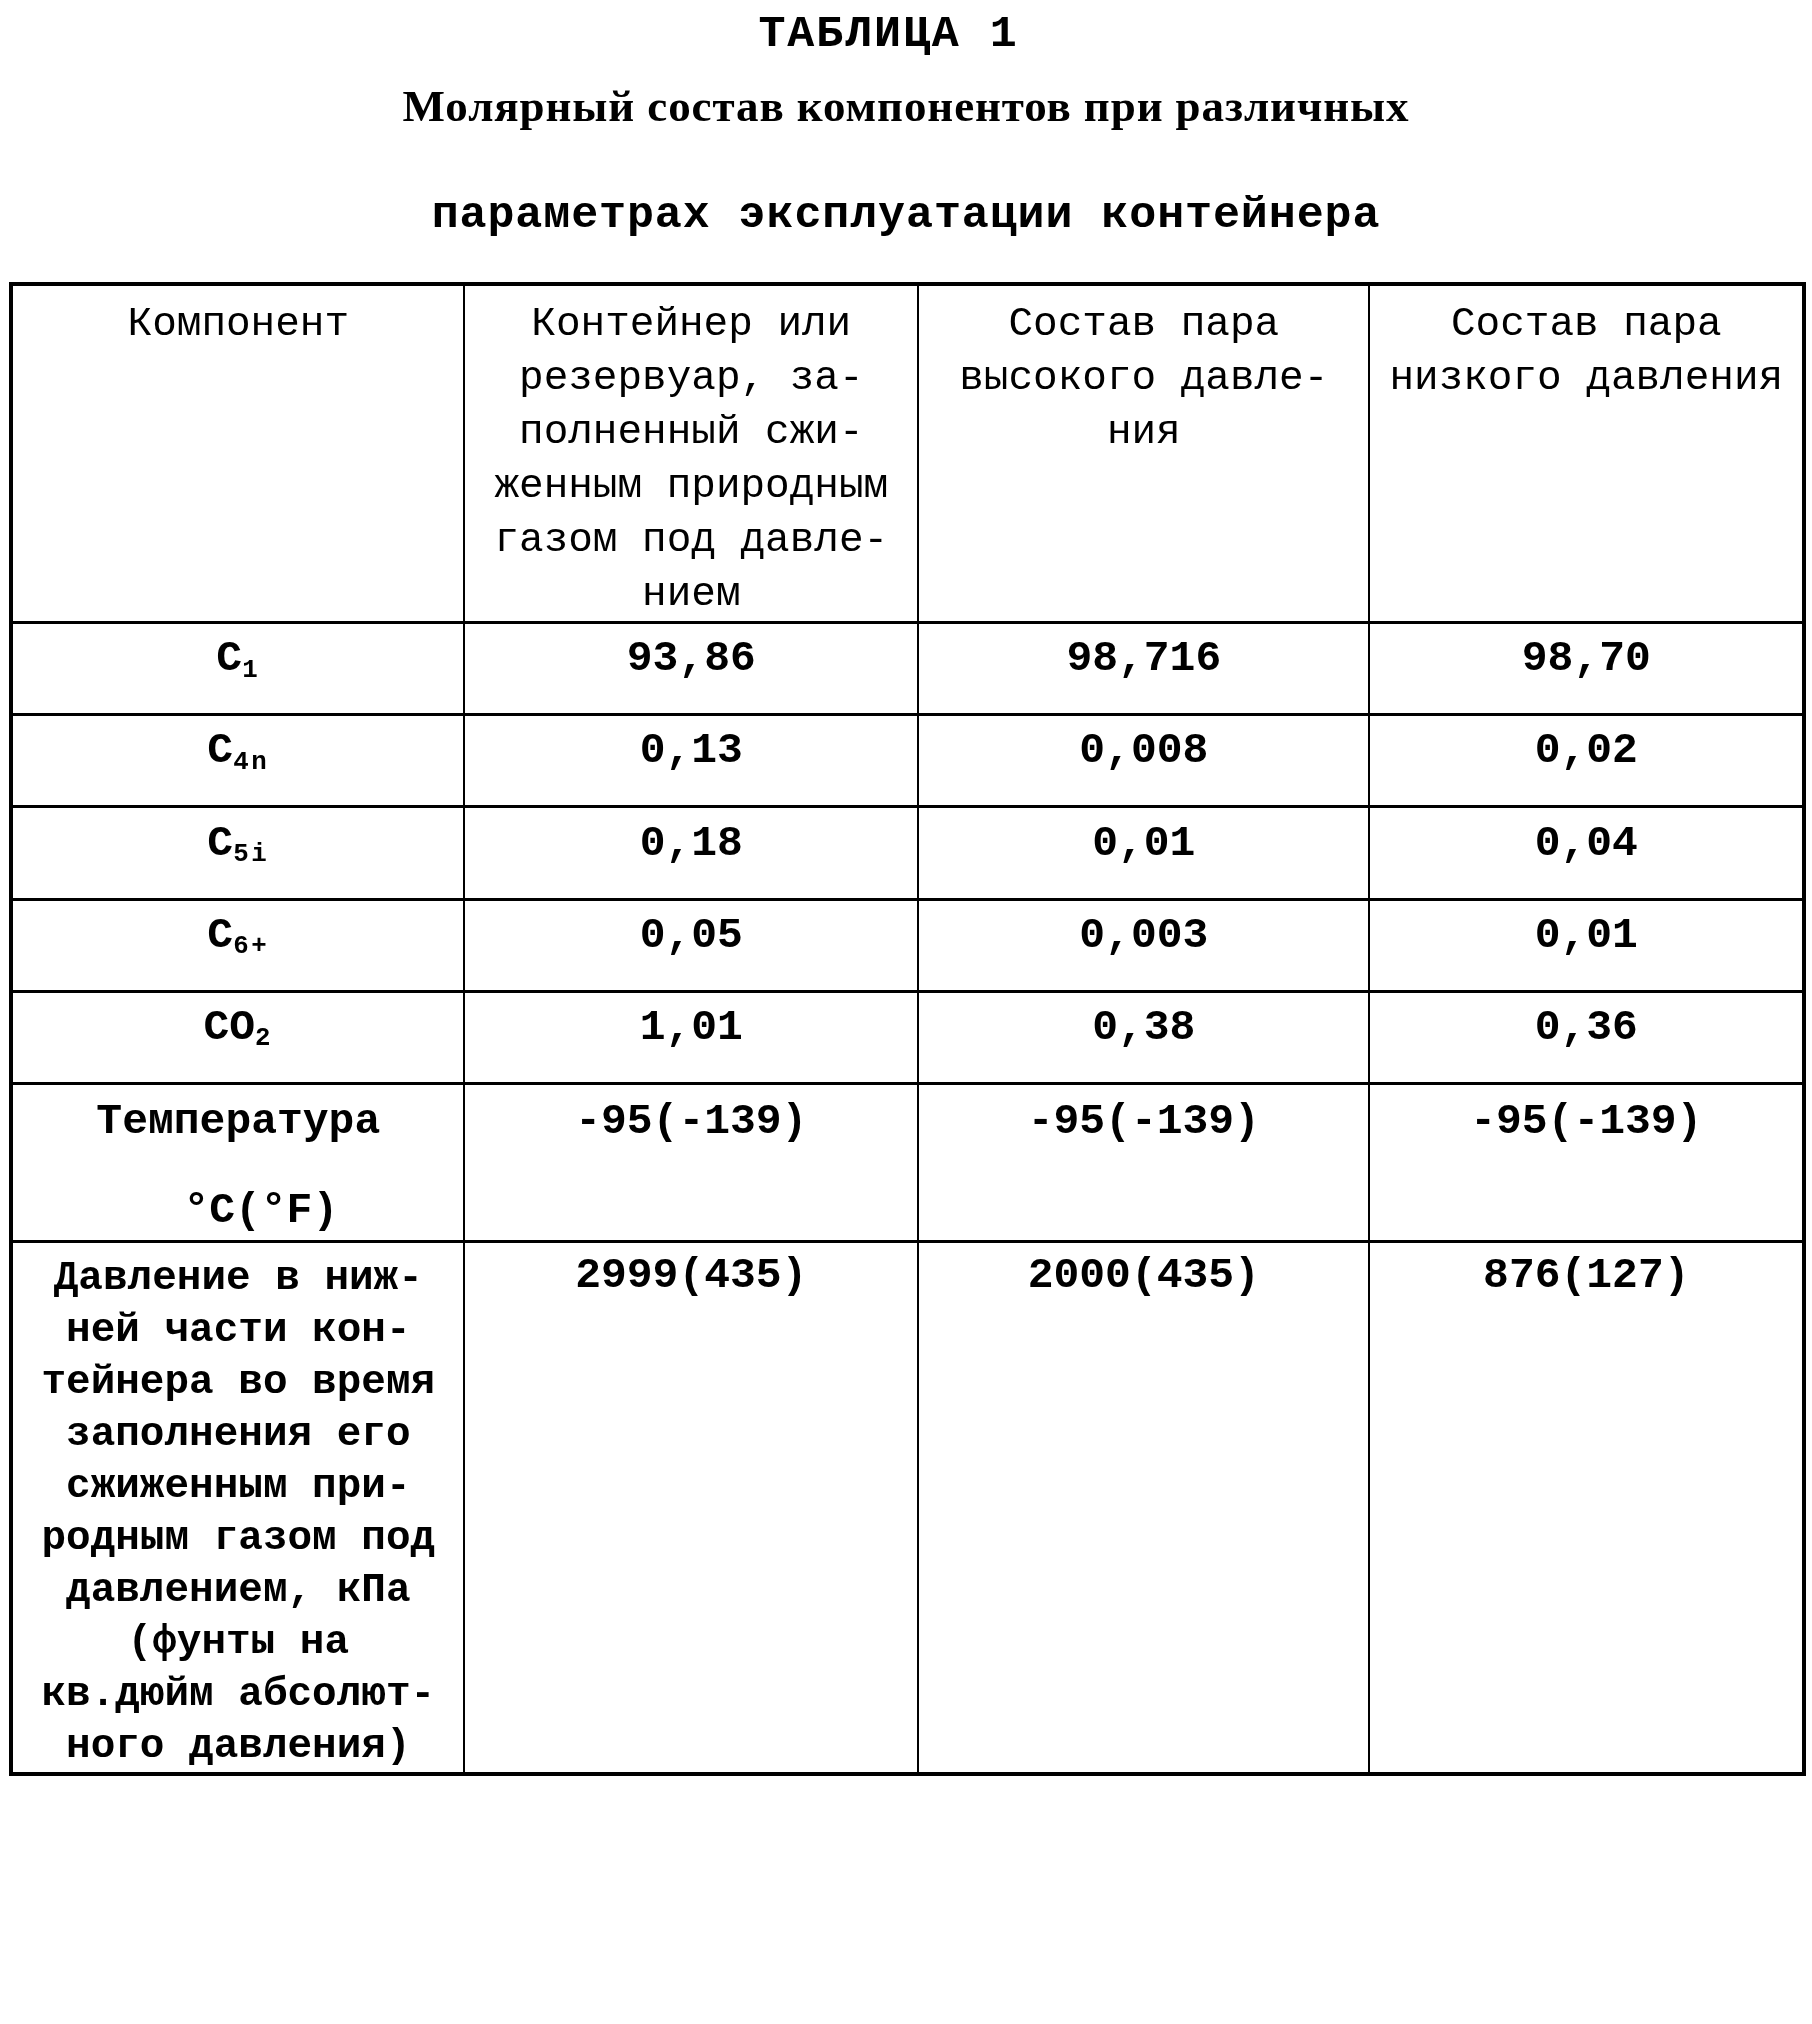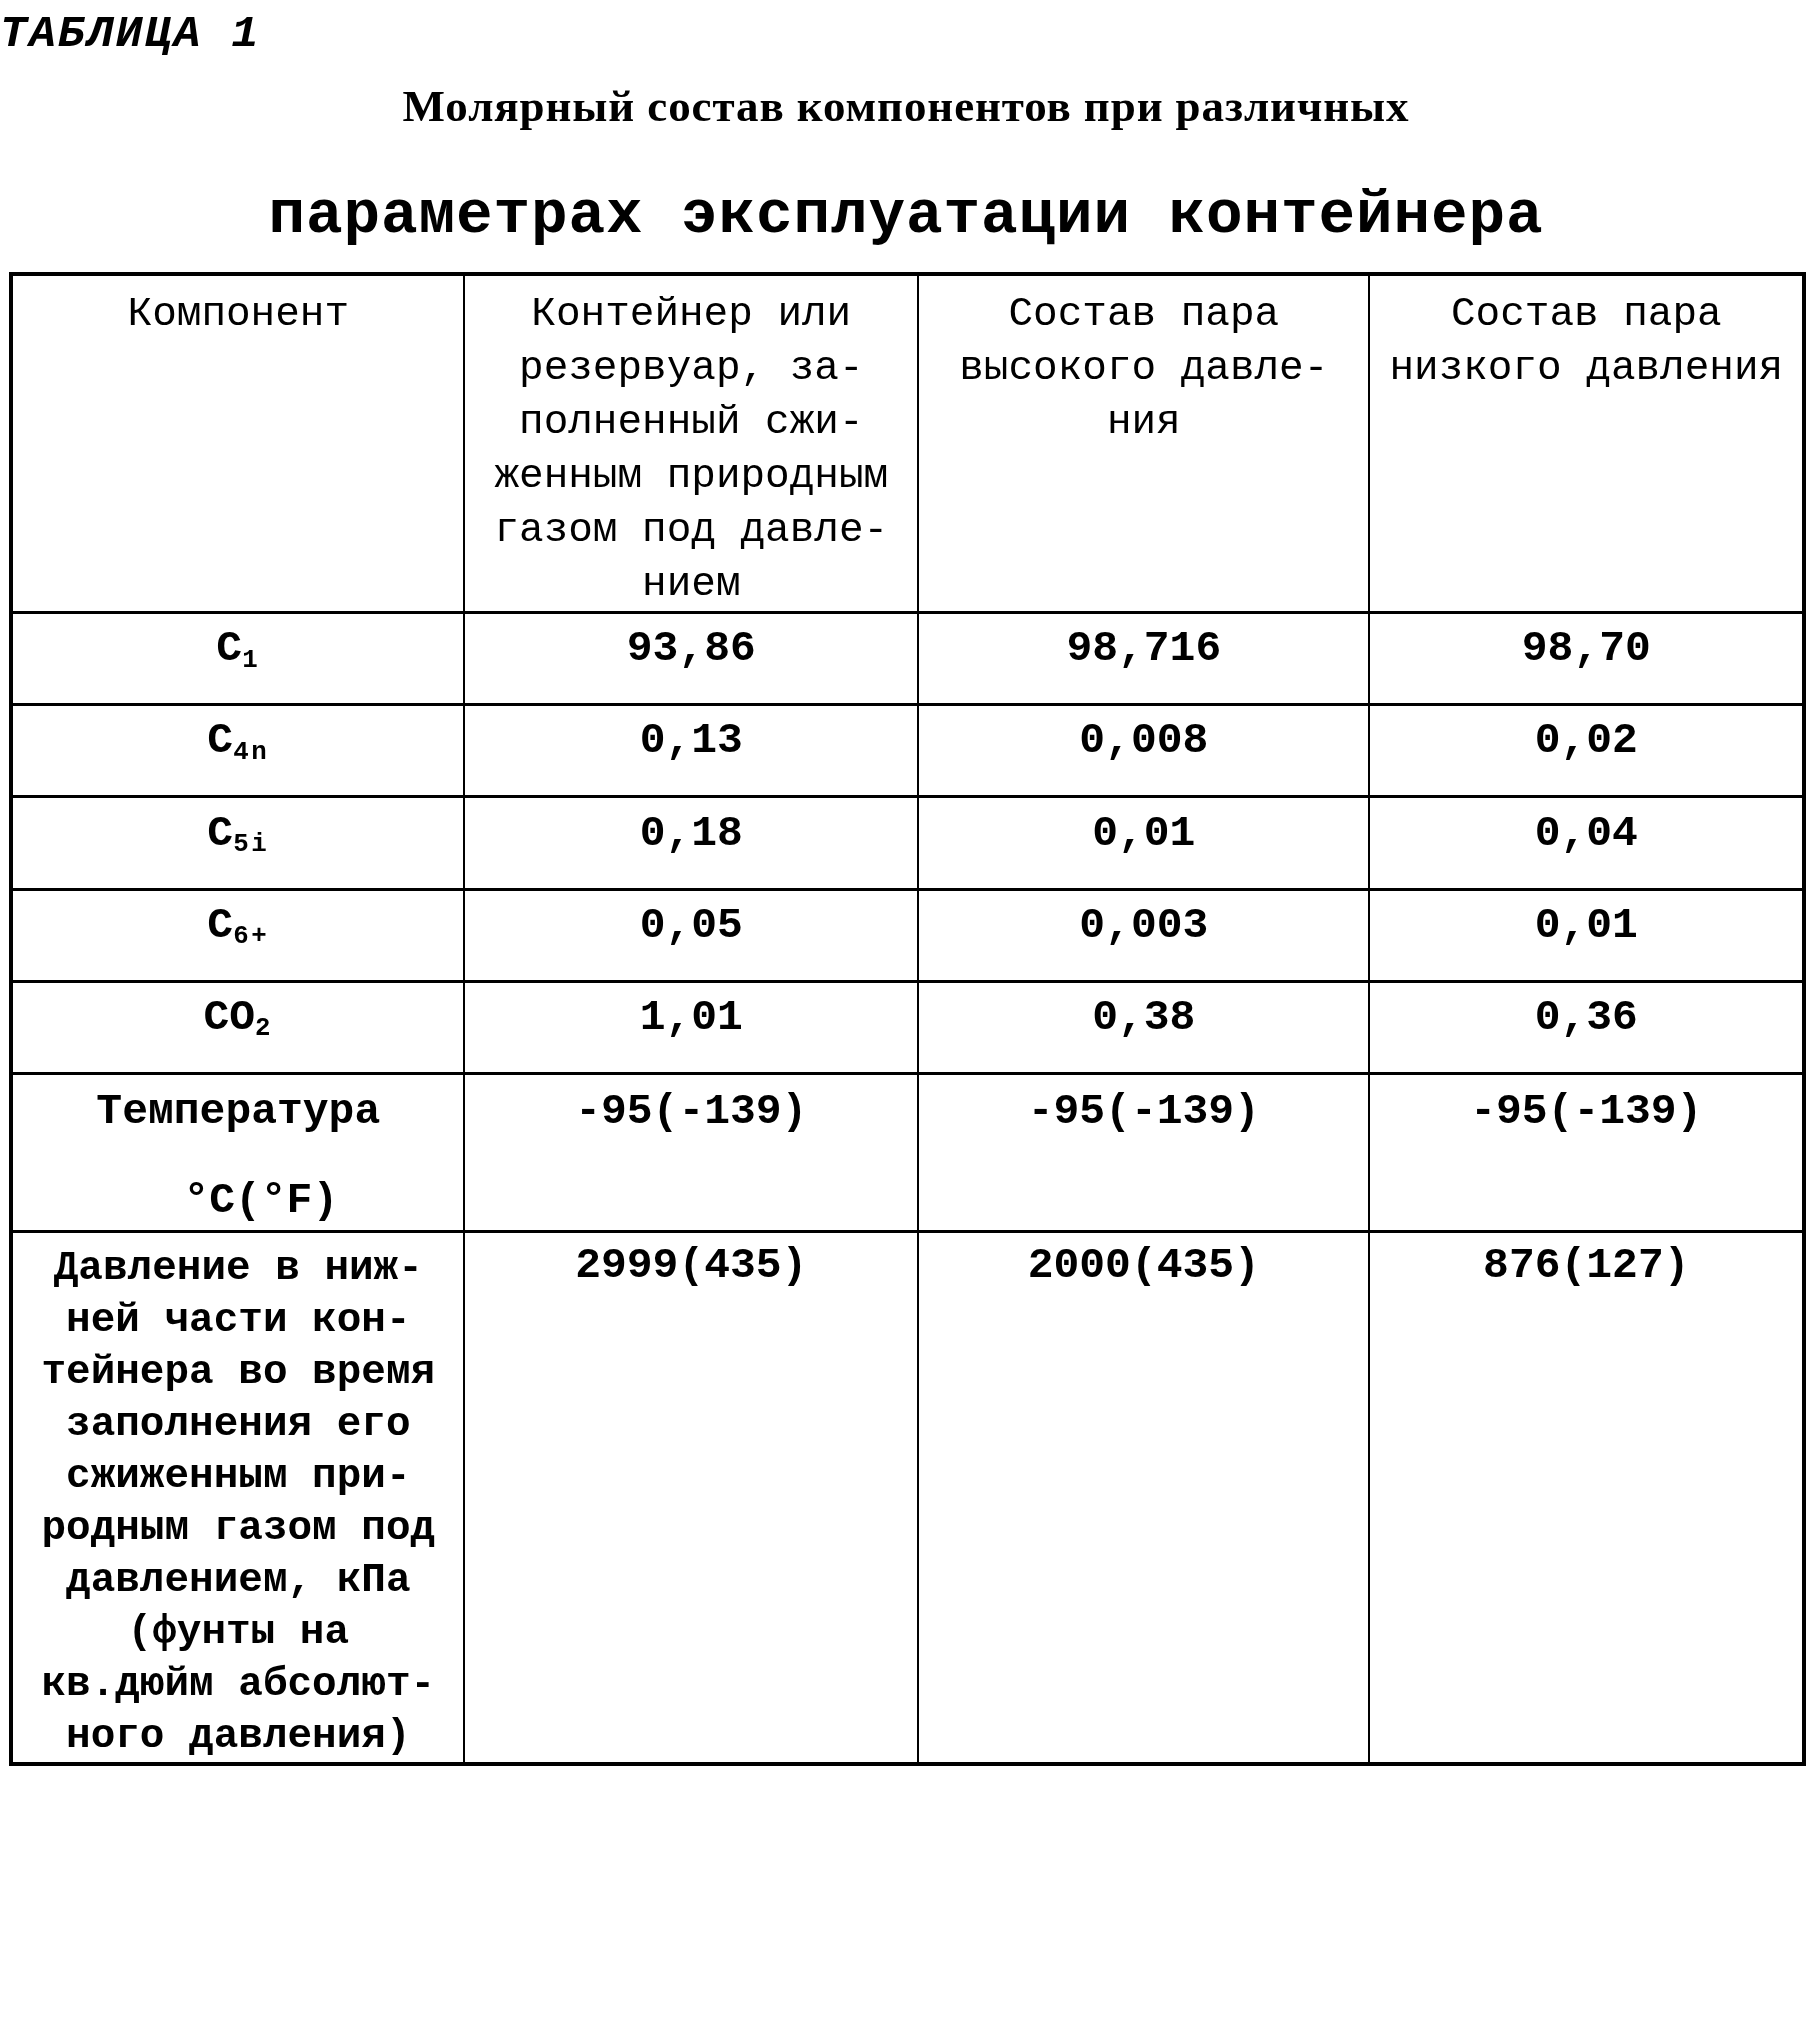--- a/index.html
+++ b/index.html
@@ -11,39 +11,38 @@
     width: 1812px;
     height: 2025px;
     position: relative;
     color: #000;
     font-family: "Liberation Mono", "DejaVu Sans Mono", monospace;
     font-weight: bold;
     -webkit-font-smoothing: none;
   }
   .table-label {
     margin: 9.3px 35px 0 0;
-    text-align: left;
+    text-align: center;
     font-size: 45px;
     line-height: 52px;
     letter-spacing: 1.9px;
-    font-style: italic;
   }
   .title-line-1 {
     margin-top: 18.6px;
     text-align: center;
     font-size: 45px;
     line-height: 52px;
     letter-spacing: 0.9px;
     font-family: Liberation Serif, serif;
   }
   .title-line-2 {
     margin-top: 58px;
-    margin-bottom: 30px;
-    text-align: center;
-    font-size: 61px;
+    margin-bottom: 40px;
+    text-align: center;
+    font-size: 45px;
     line-height: 52px;
     letter-spacing: 0.9px;
   }
   table.main-table {
     margin-left: 9.3px;
     width: 1794px;
     border-collapse: collapse;
     table-layout: fixed;
     border: 4.7px solid #000;
   }

